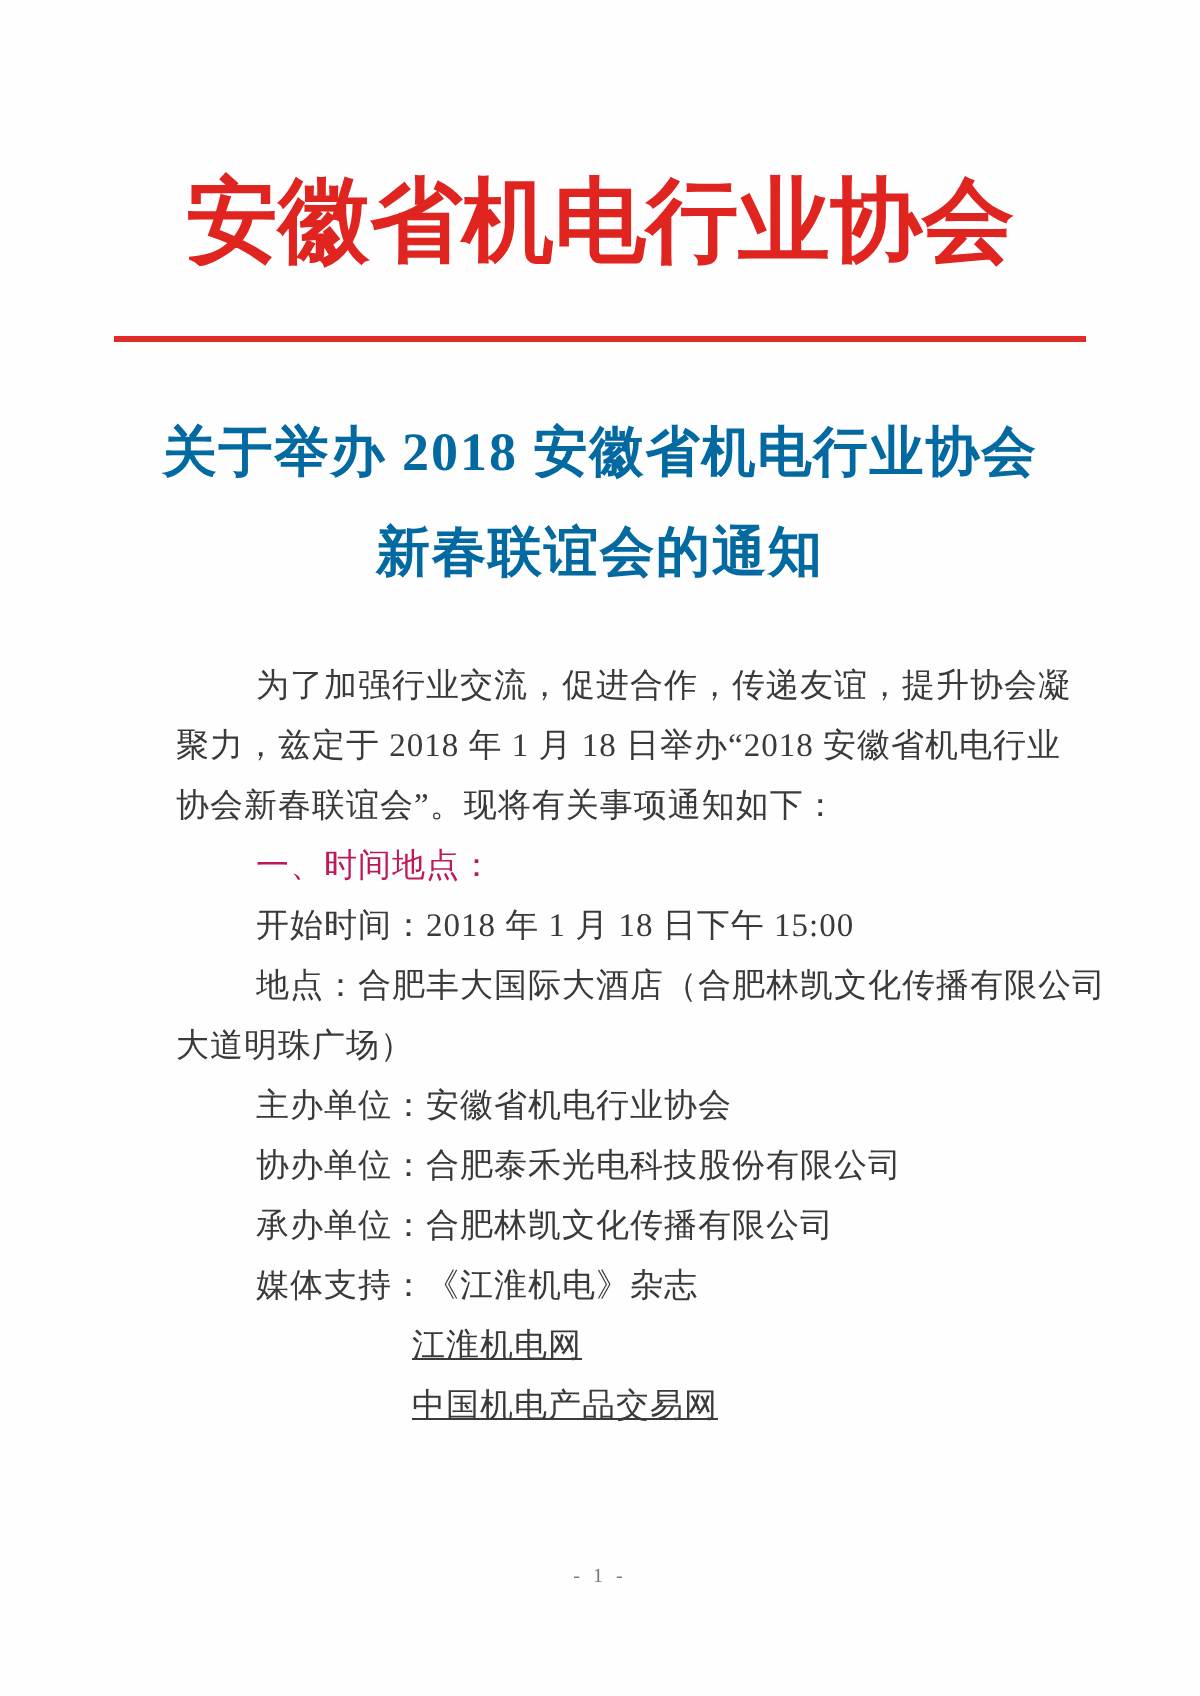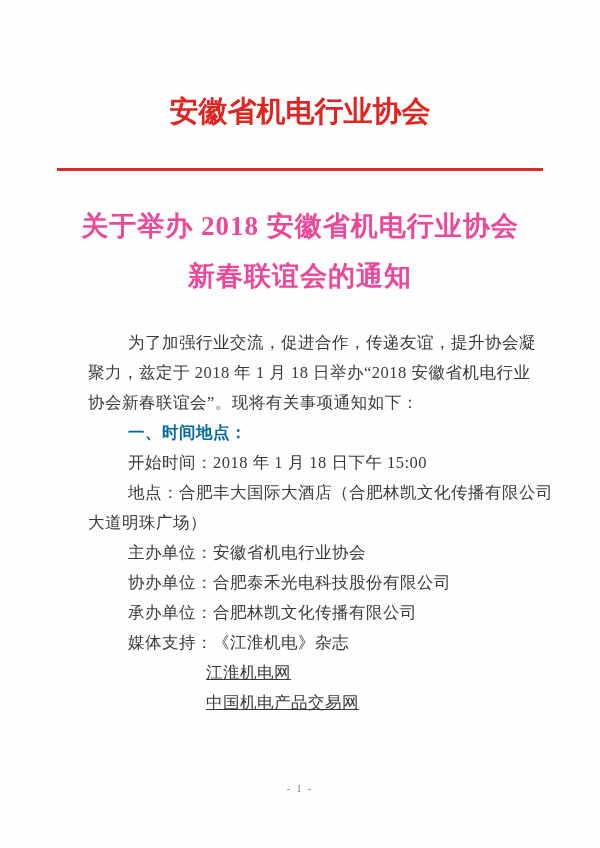--- a/index.html
+++ b/index.html
@@ -14,58 +14,58 @@
     margin: 0 auto;
     background: #fffefe;
     overflow: hidden;
     font-family: "Liberation Serif", "DejaVu Serif", serif;
     color: #2b2b2b;
   }
   
   .letterhead {
     margin-top: 88px;
     text-align: center;
-    font-size: 29px;
+    font-size: 46px;
     line-height: 46px;
     font-weight: bold;
     letter-spacing: 0px;
     color: #e02420;
     white-space: nowrap;
   }
   .red-rule {
     width: 486px;
     height: 3px;
     margin: 34px auto 0 auto;
     background: #e02c28;
   }
   
   .doc-title {
     margin-top: 30px;
     text-align: center;
     font-weight: bold;
     font-size: 27px;
     line-height: 50px;
     letter-spacing: 1px;
-    color: #ec4899;
+    color: #0369a1;
   }
   
   .body-text {
     margin: 27px 52px 0 88px;
     font-size: 16.5px;
     letter-spacing: 0.5px;
     color: #3a3a3a;
   }
   .ln {
     height: 30px;
     line-height: 30px;
     white-space: nowrap;
   }
   .ind2   { padding-left: 40px; }   
   .indmed { padding-left: 118px; text-decoration: underline; }  
-  .bold   { font-weight: bold; color: #0369a1; }
+  .bold   { font-weight: normal; color: #be185d; }
   .page-number {
     position: absolute;
     left: 0;
     right: 0;
     top: 783px;
     text-align: center;
     font-size: 10px;
     letter-spacing: 2px;
     color: #777777;
   }

